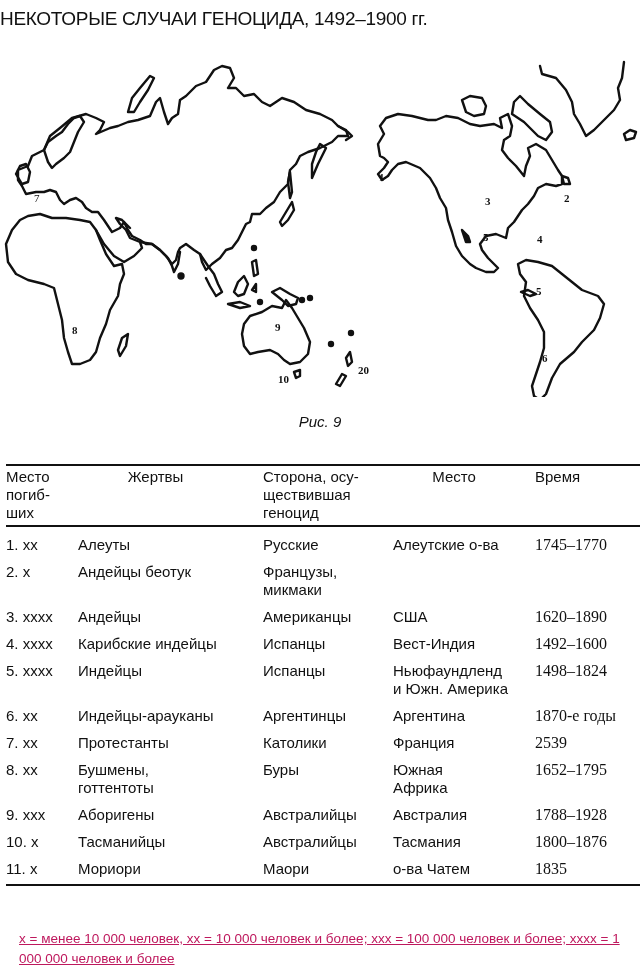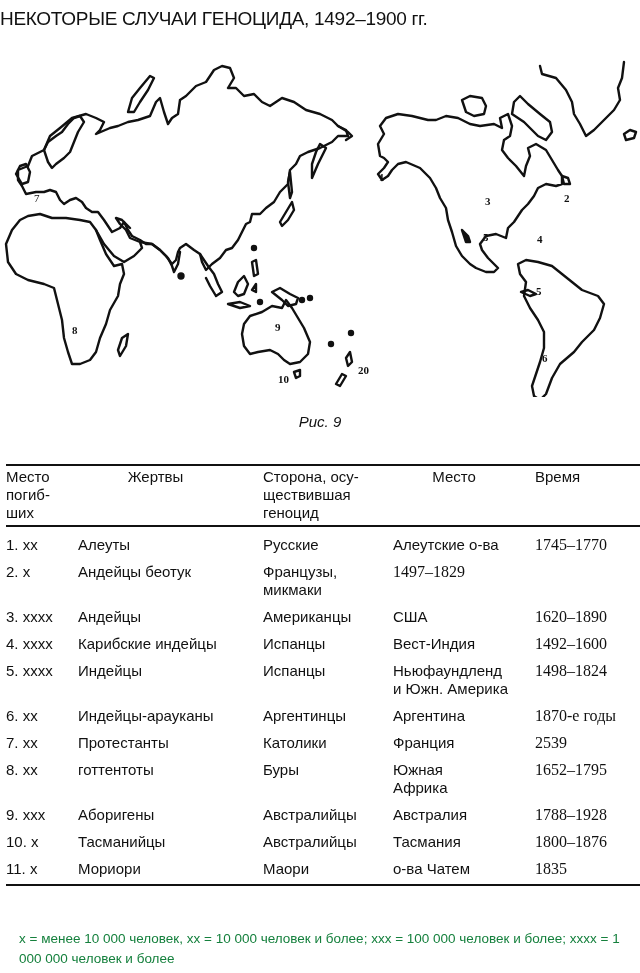--- a/index.html
+++ b/index.html
@@ -89,21 +89,22 @@
     .thead .c5 { text-align: left; font-family: "Liberation Sans", sans-serif; font-size: 15px; }
     .cell-line { display: block; }
     .legend {
       position: absolute;
       left: 19px;
       top: 929px;
       width: 615px;
       font-family: "Liberation Sans", sans-serif;
       font-size: 13.5px;
       line-height: 20px;
-      color: #15803d;
+      color: #be185d;
+      text-decoration: underline;
     }
   </style>
 </head>
 <body>
 
 <div class="title">НЕКОТОРЫЕ СЛУЧАИ ГЕНОЦИДА, 1492–1900 гг.</div>
 
 <div class="map">
   <svg viewBox="0 0 640 345" fill="none" stroke="#111" stroke-width="2.4" stroke-linejoin="round" stroke-linecap="round">
 
@@ -230,21 +231,20 @@
     </div>
     <div class="row">
       <div class="c1">2. x</div>
       <div class="c2">
           <span class="cell-line">Андейцы беотук</span>
         </div>
       <div class="c3">
           <span class="cell-line">Французы,</span>
           <span class="cell-line">микмаки</span>
         </div>
-      <div class="c5">1497–1829</div>
     </div>
     <div class="row">
       <div class="c1">3. xxxx</div>
       <div class="c2">
           <span class="cell-line">Андейцы</span>
         </div>
       <div class="c3">
           <span class="cell-line">Американцы</span>
         </div>
       <div class="c4">
@@ -301,20 +301,21 @@
           <span class="cell-line">Католики</span>
         </div>
       <div class="c4">
           <span class="cell-line">Франция</span>
         </div>
       <div class="c5">2539</div>
     </div>
     <div class="row">
       <div class="c1">8. xx</div>
       <div class="c2">
+          <span class="cell-line">Бушмены,</span>
           <span class="cell-line">готтентоты</span>
         </div>
       <div class="c3">
           <span class="cell-line">Буры</span>
         </div>
       <div class="c4">
           <span class="cell-line">Южная</span>
           <span class="cell-line">Африка</span>
         </div>
       <div class="c5">1652–1795</div>

